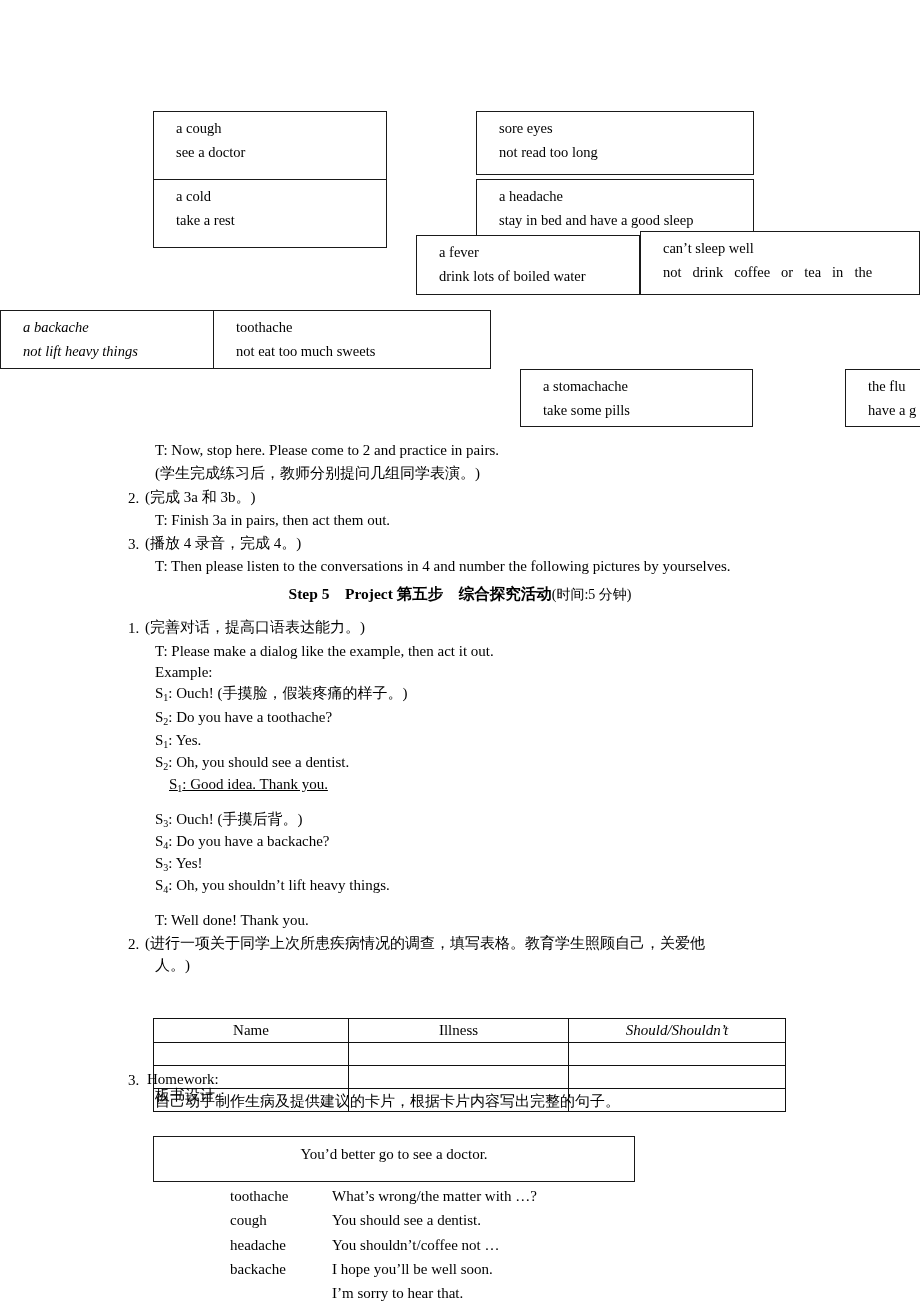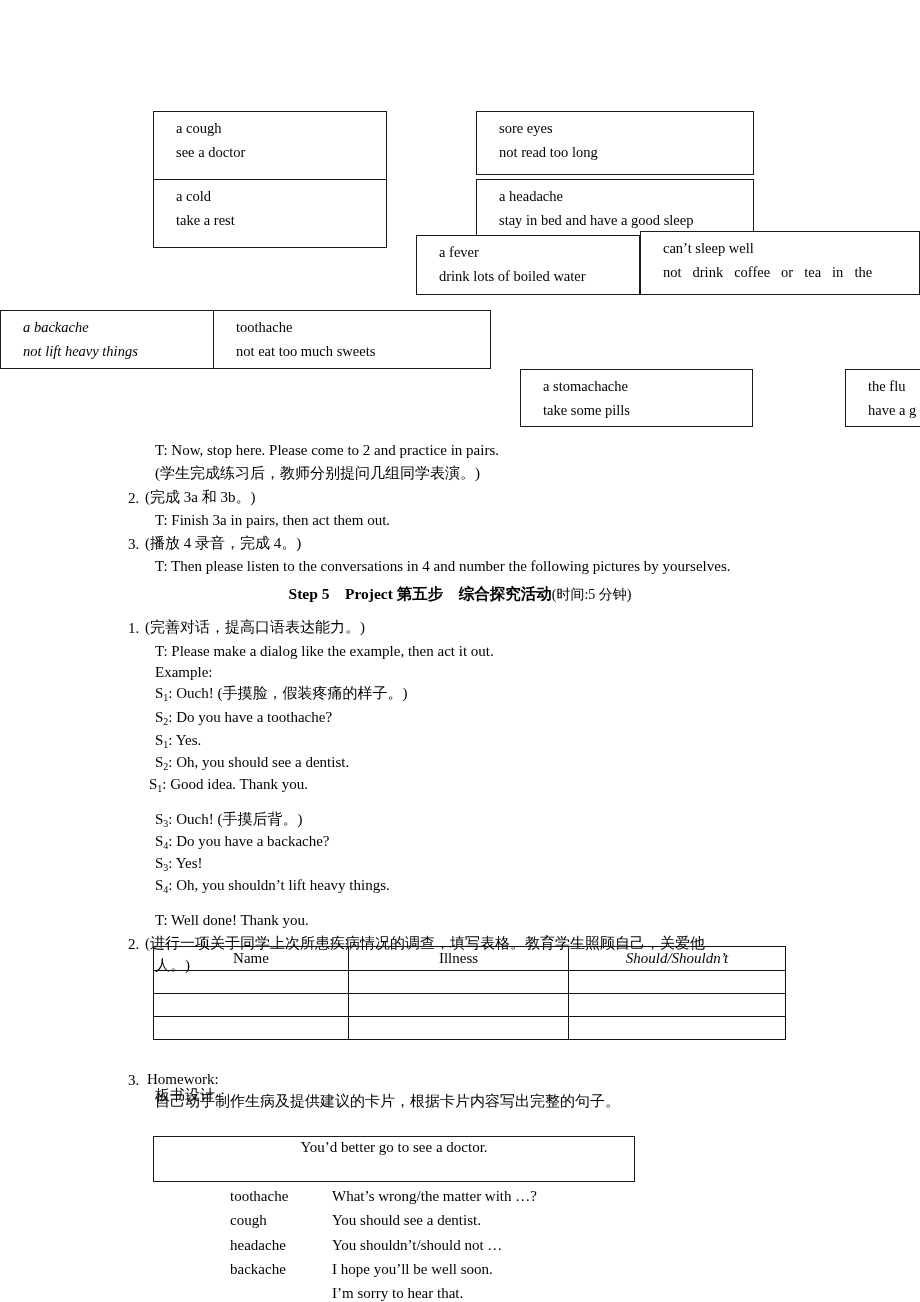--- a/index.html
+++ b/index.html
@@ -102,20 +102,21 @@
   }
   .survey td.hdr { height: 23px; }
 
   
   .bb {
     position: absolute;
     box-sizing: border-box;
     border: 1.3px solid #1a1a1a;
     text-align: center;
     font-size: 15px;
+    padding-top: 7px;
   }
   .bb div { line-height: 1.45; white-space: nowrap; }
 
   .wordlist { position: absolute; font-size: 15px; }
   .wordlist .row { position: relative; height: 24.3px; white-space: nowrap; }
   .wordlist .term { position: absolute; left: 0; }
   .wordlist .phrase { position: absolute; left: 102px; }
 </style>
 </head>
 <body>
@@ -204,21 +205,21 @@
   </div>
   <div class="ln" style="left:155px; top:710px;">
     <span>S</span><sub>2</sub><span>: Do you have a toothache?</span>
   </div>
   <div class="ln" style="left:155px; top:733px;">
     <span>S</span><sub>1</sub><span>: Yes.</span>
   </div>
   <div class="ln" style="left:155px; top:755px;">
     <span>S</span><sub>2</sub><span>: Oh, you should see a dentist.</span>
   </div>
-  <div class="ln" style="left:149px; top:777px;">
+  <div class="ln" style="left:169px; top:777px;text-decoration:underline;">
     <span>S</span><sub>1</sub><span>: Good idea. Thank you.</span>
   </div>
 
   <div class="ln" style="left:155px; top:812px;">
     <span>S</span><sub>3</sub><span>: Ouch! (手摸后背。)</span>
   </div>
   <div class="ln" style="left:155px; top:834px;">
     <span>S</span><sub>4</sub><span>: Do you have a backache?</span>
   </div>
   <div class="ln" style="left:155px; top:856px;">
@@ -227,21 +228,21 @@
   <div class="ln" style="left:155px; top:878px;">
     <span>S</span><sub>4</sub><span>: Oh, you shouldn’t lift heavy things.</span>
   </div>
 
   <div class="ln" style="left:155px; top:913px;">T: Well done! Thank you.</div>
 
   <div class="num" style="left:128px; top:936px;">2.</div>
   <div class="ln" style="left:145px; top:936px;">(进行一项关于同学上次所患疾病情况的调查，填写表格。教育学生照顾自己，关爱他</div>
   <div class="ln" style="left:155px; top:958px;">人。)</div>
 
-  <table class="survey" style="left:153px; top:946px; width:629px;">
+  <table class="survey" style="left:153px; top:1018px; width:629px;">
     <tbody>
         <tr>
       <td class="hdr" style="width:194px;">Name</td>
       <td class="hdr" style="width:219px;">Illness</td>
       <td class="hdr" style="width:216px;font-style:italic;">Should/Shouldn’t</td>
     </tr>
     <tr>
       <td></td>
       <td></td>
       <td></td>
@@ -272,21 +273,21 @@
     <div class="row">
       <span class="term">toothache</span>
       <span class="phrase">What’s wrong/the matter with …?</span>
     </div>
     <div class="row">
       <span class="term">cough</span>
       <span class="phrase">You should see a dentist.</span>
     </div>
     <div class="row">
       <span class="term">headache</span>
-      <span class="phrase">You shouldn’t/should not …</span>
+      <span class="phrase">You shouldn’t/coffee not …</span>
     </div>
     <div class="row">
       <span class="term">backache</span>
       <span class="phrase">I hope you’ll be well soon.</span>
     </div>
     <div class="row">
       <span class="term"></span>
       <span class="phrase">I’m sorry to hear that.</span>
     </div>
   </div>

